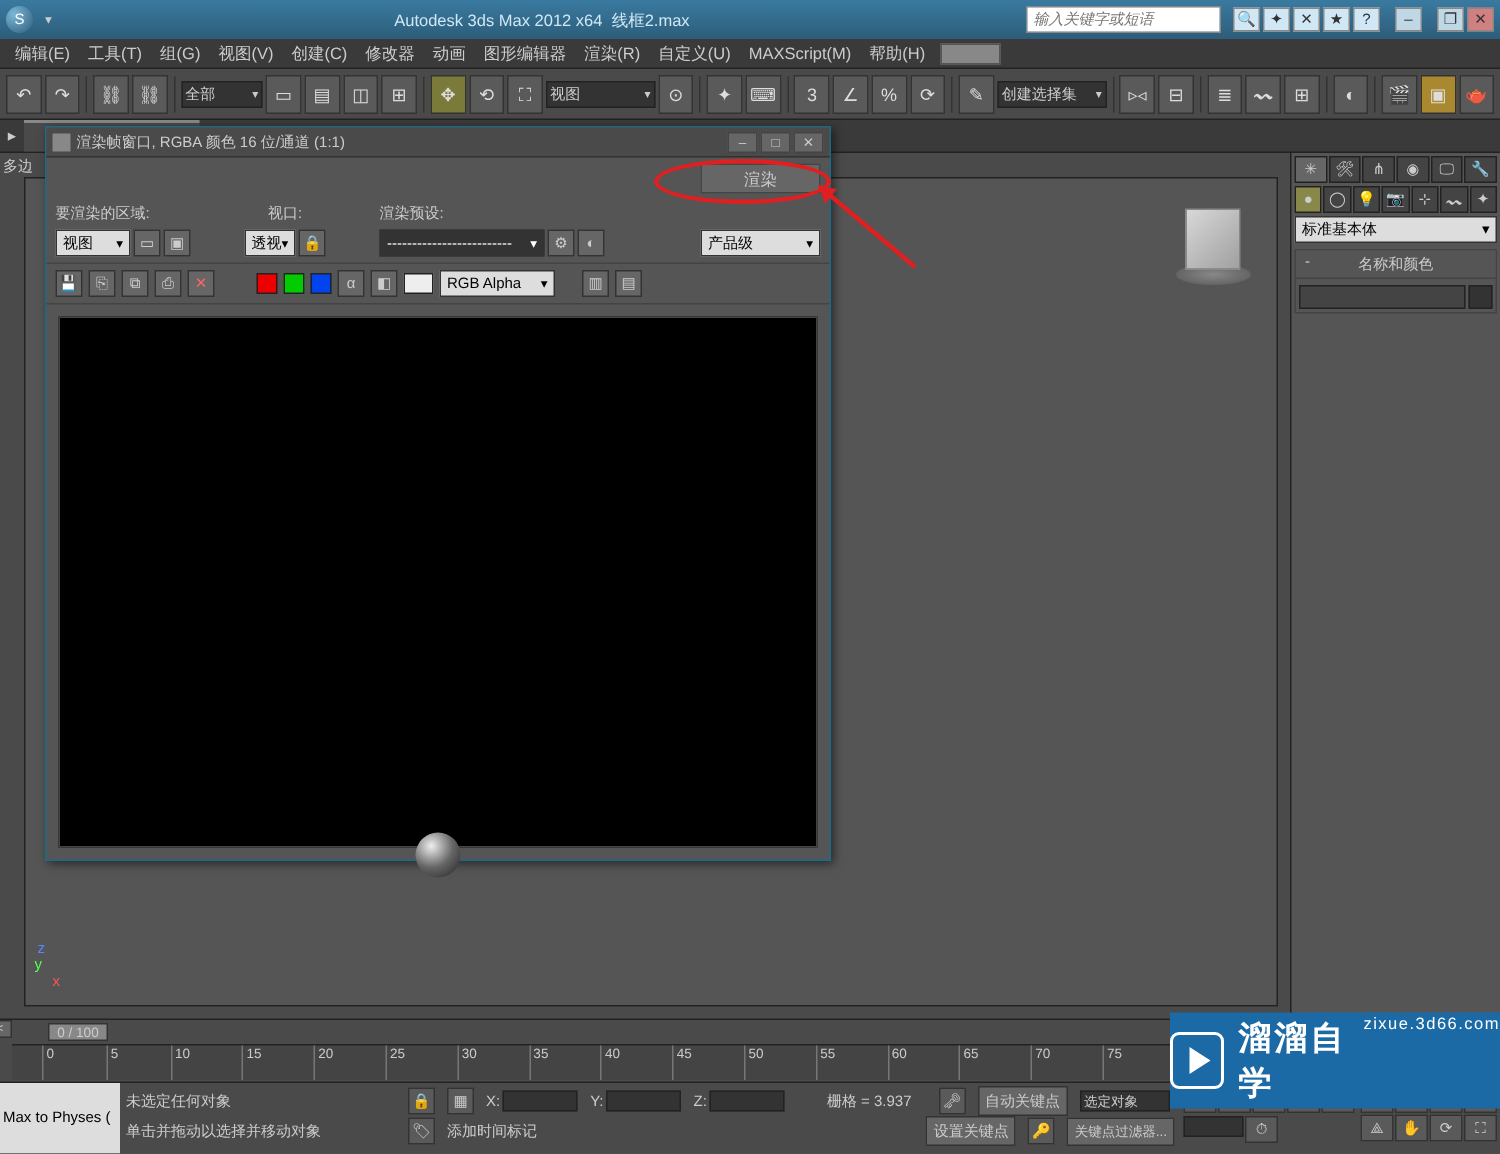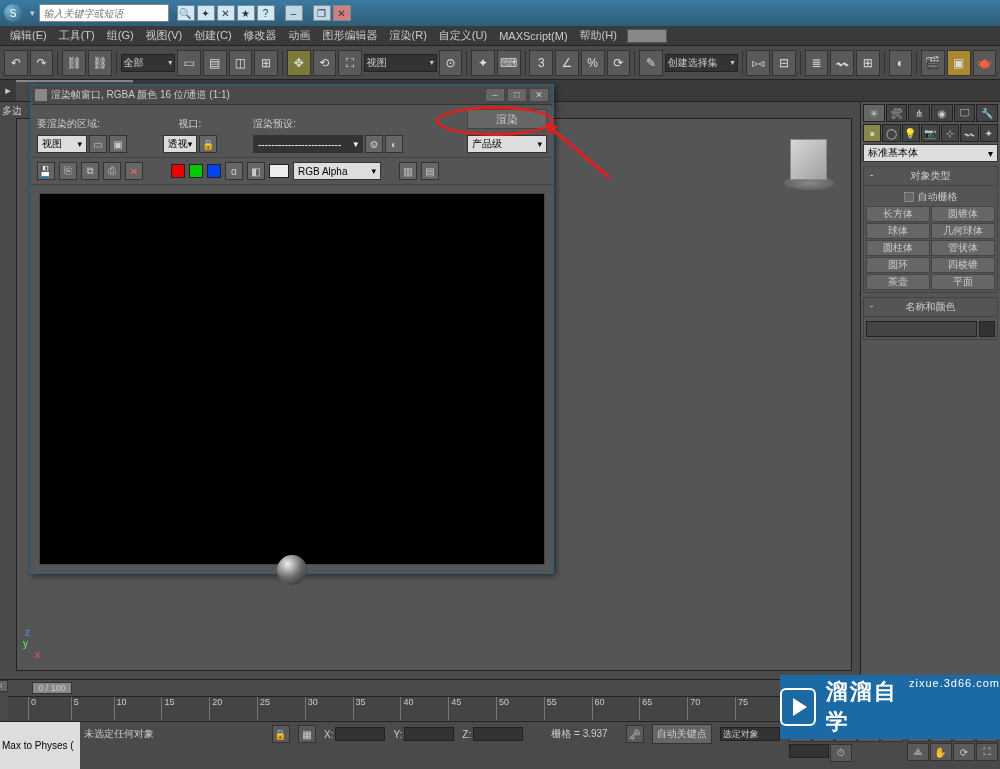--- a/index.html
+++ b/index.html
@@ -123,20 +123,23 @@
 .wm-text { display: flex; flex-direction: row; }
 .wm-main { font-size: 22px; font-weight: bold; letter-spacing: 2px; }
 .wm-sub { font-size: 11px; letter-spacing: 1px; }
 </style>
 </head>
 <body>
 
 <div class="title-bar">
   <div class="app-icon">S</div>
   <span style="font-size:9px;margin:0 4px;">▾</span>
+  <div class="title-text">
+    <span>Autodesk 3ds Max  2012 x64</span>&nbsp;&nbsp;<span>线框2.max</span>
+  </div>
   <div class="search-box">
     <input placeholder="输入关键字或短语" style="">
   </div>
   <div class="title-btns">
     <div class="title-btn">🔍</div>
     <div class="title-btn">✦</div>
     <div class="title-btn">✕</div>
     <div class="title-btn">★</div>
     <div class="title-btn">?</div>
     <div class="title-btn last-group">–</div>
@@ -241,41 +244,20 @@
   <div class="cmd-subtabs">
     <div class="cmd-subtab active">●</div>
     <div class="cmd-subtab">◯</div>
     <div class="cmd-subtab">💡</div>
     <div class="cmd-subtab">📷</div>
     <div class="cmd-subtab">⊹</div>
     <div class="cmd-subtab">〰</div>
     <div class="cmd-subtab">✦</div>
   </div>
   <div class="rp-combo">标准基本体</div>
-  <div class="rp-rollout">
-    <div class="rp-rollout-hdr">对象类型</div>
-    <div class="rp-rollout-body">
-      <div class="rp-check">
-        <div class="rp-check-box"></div>
-        <span>自动栅格</span>
-      </div>
-      <div class="obj-grid">
-        <div class="obj-btn">长方体</div>
-        <div class="obj-btn">圆锥体</div>
-        <div class="obj-btn">球体</div>
-        <div class="obj-btn">几何球体</div>
-        <div class="obj-btn">圆柱体</div>
-        <div class="obj-btn">管状体</div>
-        <div class="obj-btn">圆环</div>
-        <div class="obj-btn">四棱锥</div>
-        <div class="obj-btn">茶壶</div>
-        <div class="obj-btn">平面</div>
-      </div>
-    </div>
-  </div>
   <div class="rp-rollout">
     <div class="rp-rollout-hdr">名称和颜色</div>
     <div class="rp-rollout-body">
       <div class="name-row">
         <div class="name-input"></div>
         <div class="color-swatch"></div>
       </div>
     </div>
   </div>
 </div>
@@ -331,20 +313,29 @@
         </div>
       <div class="coord-field">
           <span>Z:</span>
           <div class="coord-input"></div>
         </div>
       <span style="margin-left:20px;">栅格 = 3.937</span>
       <div class="status-btn" style="margin-left:10px;">🗝</div>
       <span style="background:#666;border:1px solid #333;padding:2px 4px;">自动关键点</span>
       <div class="frame-field">选定对象</div>
     </div>
+    <div class="status-row">
+      <span style="width:180px;">单击并拖动以选择并移动对象</span>
+      <div class="status-btn">🏷</div>
+      <span>添加时间标记</span>
+      <div style="flex:1"></div>
+      <span style="background:#666;border:1px solid #333;padding:2px 4px;">设置关键点</span>
+      <div class="status-btn">🔑</div>
+      <span style="background:#666;border:1px solid #333;padding:2px 4px;font-size:9px;">关键点过滤器...</span>
+    </div>
   </div>
   <div style="display:flex;flex-direction:column;padding:2px;gap:2px;">
     <div class="playback-btns">
       <div class="play-btn">⏮</div>
       <div class="play-btn">◀</div>
       <div class="play-btn">▶</div>
       <div class="play-btn">▶</div>
       <div class="play-btn">⏭</div>
     </div>
     <div class="playback-btns">
@@ -393,37 +384,37 @@
     <div class="rw-group" style="width:150px;">
       <div class="rw-label">渲染预设:</div>
       <div style="display:flex;gap:2px;">
         <div class="rw-combo dark" style="flex:1;">-------------------------</div>
         <div class="rw-btn-sm">⚙</div>
         <div class="rw-btn-sm">◐</div>
       </div>
     </div>
     <div class="rw-group" style="flex:1; align-items:flex-end;">
       <div class="rw-render-btn">渲染</div>
-      <div class="rw-combo" style="width:80px;margin-top:2px;">产品级</div>
+      <div class="rw-combo" style="width:80px;margin-top:20px;">产品级</div>
     </div>
   </div>
   <div class="rw-toolbar2">
     <div class="rw-btn-sm">💾</div>
     <div class="rw-btn-sm">⎘</div>
     <div class="rw-btn-sm">⧉</div>
     <div class="rw-btn-sm">⎙</div>
     <div class="rw-btn-sm" style="color:#f66;">✕</div>
     <div style="width:20px;"></div>
     <div class="rw-color-sw" style="background:#e00;"></div>
     <div class="rw-color-sw" style="background:#0c0;"></div>
     <div class="rw-color-sw" style="background:#04e;"></div>
     <div class="rw-btn-sm">α</div>
     <div class="rw-btn-sm">◧</div>
     <div class="rw-color-sw" style="background:#eee;width:20px;"></div>
-    <div class="rw-combo" style="width:88px;">RGB Alpha</div>
+    <div class="rw-combo" style="width:77px;">RGB Alpha</div>
     <div style="width:10px;"></div>
     <div class="rw-btn-sm">▥</div>
     <div class="rw-btn-sm">▤</div>
   </div>
   <div class="rw-viewport"></div>
   <div class="rw-sphere"></div>
 </div>
 
 <div class="annotation-ellipse" style="left:436px; top:106px; width:118px; height:30px;"></div>
 <svg class="annotation-arrow" style="left:540px; top:118px; width:80px; height:70px;">

